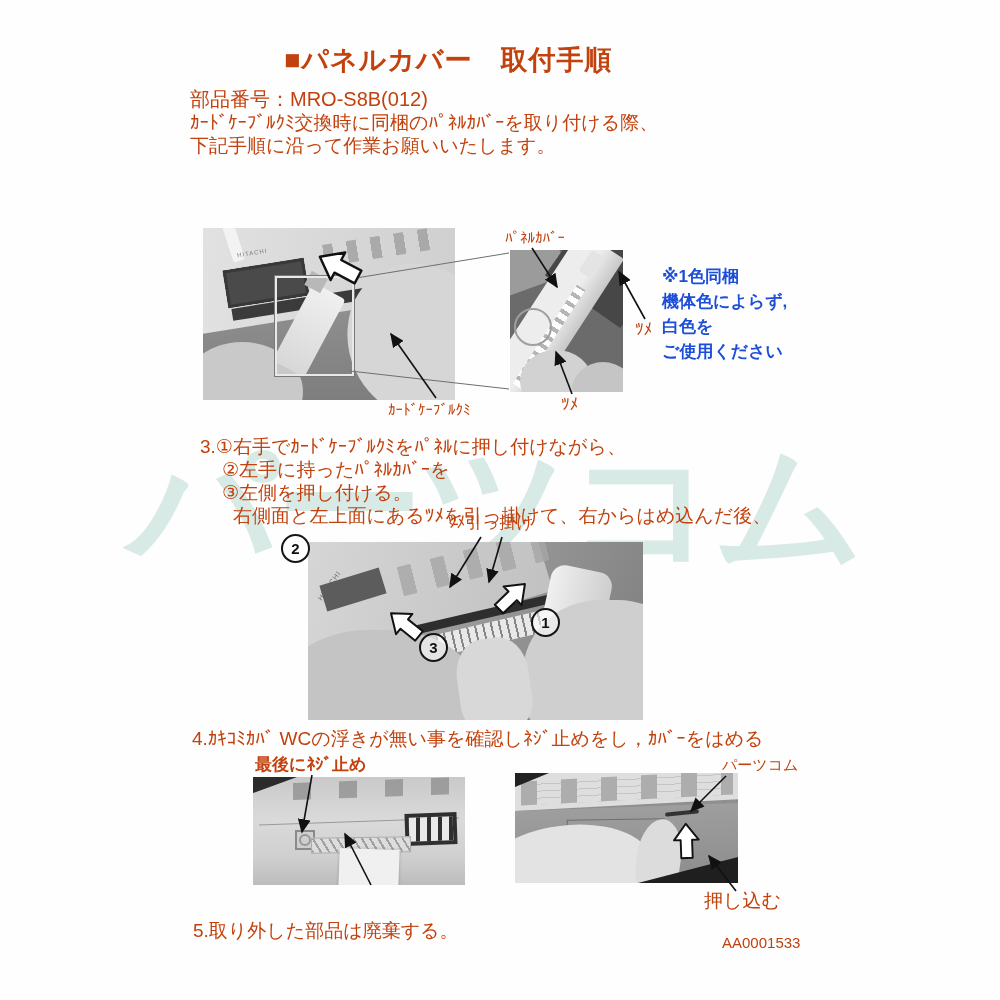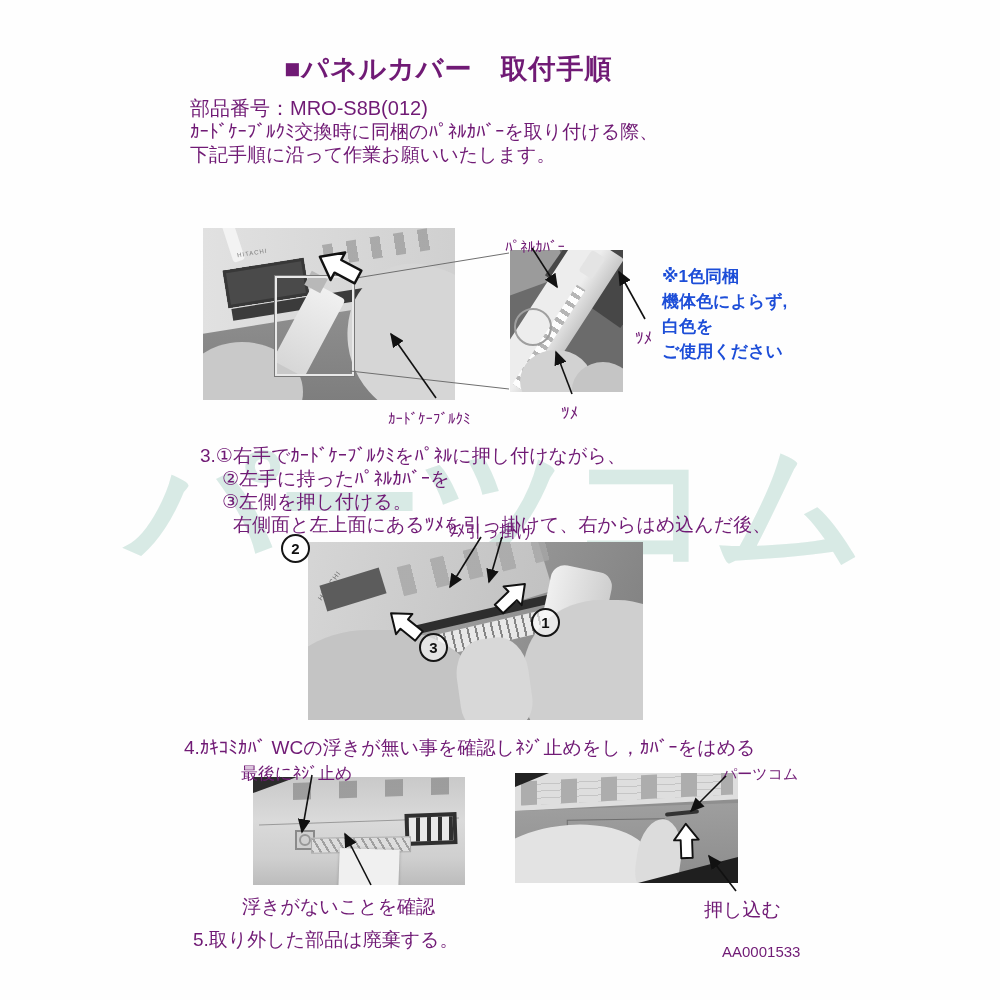--- a/index.html
+++ b/index.html
@@ -1,18 +1,18 @@
 <!DOCTYPE html>
 <html><head>
 <meta charset="utf-8">
 <style>
   html,body{margin:0;padding:0;background:#fff;}
   .page{position:relative;width:1000px;height:1000px;background:#fefefe;overflow:hidden;
         font-family:"Liberation Sans","DejaVu Sans",sans-serif;color:#151515;}
-  .t{position:absolute;white-space:nowrap;z-index:3;color:#701a75;margin-top:9px;}
+  .t{position:absolute;white-space:nowrap;z-index:3;color:#c2410c;}
   .title{font-size:27px;font-weight:700;letter-spacing:1px;}
   .b19{font-size:19px;}
   .b20{font-size:20px;}
   .lbl{font-size:15px;}
   .lbl17{font-size:17px;}
   .note{position:absolute;z-index:3;font-size:17px;font-weight:700;color:#1d4ed8;line-height:25px;white-space:nowrap;}
   .step3 span{display:block;line-height:23px;}
   .wm{position:absolute;left:128px;top:408px;z-index:0;font-size:148px;font-weight:700;
       color:#d8eae5;letter-spacing:-4px;transform:scaleY(0.95);white-space:nowrap;}
   .photo{position:absolute;overflow:hidden;z-index:1;}
@@ -154,22 +154,22 @@
     <div class="ps p3-strip"></div>
     <div class="ps p3-roll"></div>
     <div class="ps p3-mesh"></div>
     <div class="ps p3-hand-l"></div>
     <div class="ps p3-hand-r"></div>
     <div class="ps p3-thumb"></div>
   </div>
   <div class="badge" id="badge1">1</div>
   <div class="badge" id="badge3">3</div>
 
-  <div class="t b19" style="left:184px;top:726px;">4.ｶｷｺﾐｶﾊﾞ WCの浮きが無い事を確認しﾈｼﾞ止めをし，ｶﾊﾞｰをはめる</div>
-  <div class="t lbl17" style="left:241px;top:753px;">最後にﾈｼﾞ止め</div>
+  <div class="t b19" style="left:192px;top:726px;">4.ｶｷｺﾐｶﾊﾞ WCの浮きが無い事を確認しﾈｼﾞ止めをし，ｶﾊﾞｰをはめる</div>
+  <div class="t lbl17" style="left:255px;top:753px;font-weight:bold;">最後にﾈｼﾞ止め</div>
   <div class="t lbl" style="left:722px;top:756px;">パーツコム</div>
 
   <div class="photo" id="photo4">
     <div class="ps p4-marks"></div>
     <div class="ps p4-wedge"></div>
     <div class="ps p4-groove"></div>
     <div class="ps p4-keypad"></div>
     <div class="ps p4-screw"></div>
     <div class="ps p4-screw-ring"></div>
     <div class="ps p4-strip"></div>
@@ -182,21 +182,20 @@
     <div class="ps p5-wedge"></div>
     <div class="ps p5-side"></div>
     <div class="ps p5-seam"></div>
     <div class="ps p5-screw"></div>
     <div class="ps p5-slotmark"></div>
     <div class="ps p5-hand"></div>
     <div class="ps p5-thumb"></div>
     <div class="ps p5-wedge-br"></div>
   </div>
 
-  <div class="t b19" style="left:242px;top:885px;">浮きがないことを確認</div>
   <div class="t b19" style="left:704px;top:888px;">押し込む</div>
   <div class="t b19" style="left:193px;top:918px;">5.取り外した部品は廃棄する。</div>
   <div class="t lbl" style="left:722px;top:934px;text-align:center;">AA0001533</div>
 
   <svg class="overlay" width="1000" height="1000" viewBox="0 0 1000 1000">
     <defs>
       <marker id="ah" markerWidth="10" markerHeight="8" refX="8" refY="4" orient="auto">
         <path d="M0,0 L9,4 L0,8 Z" fill="#111"></path>
       </marker>
     </defs>

